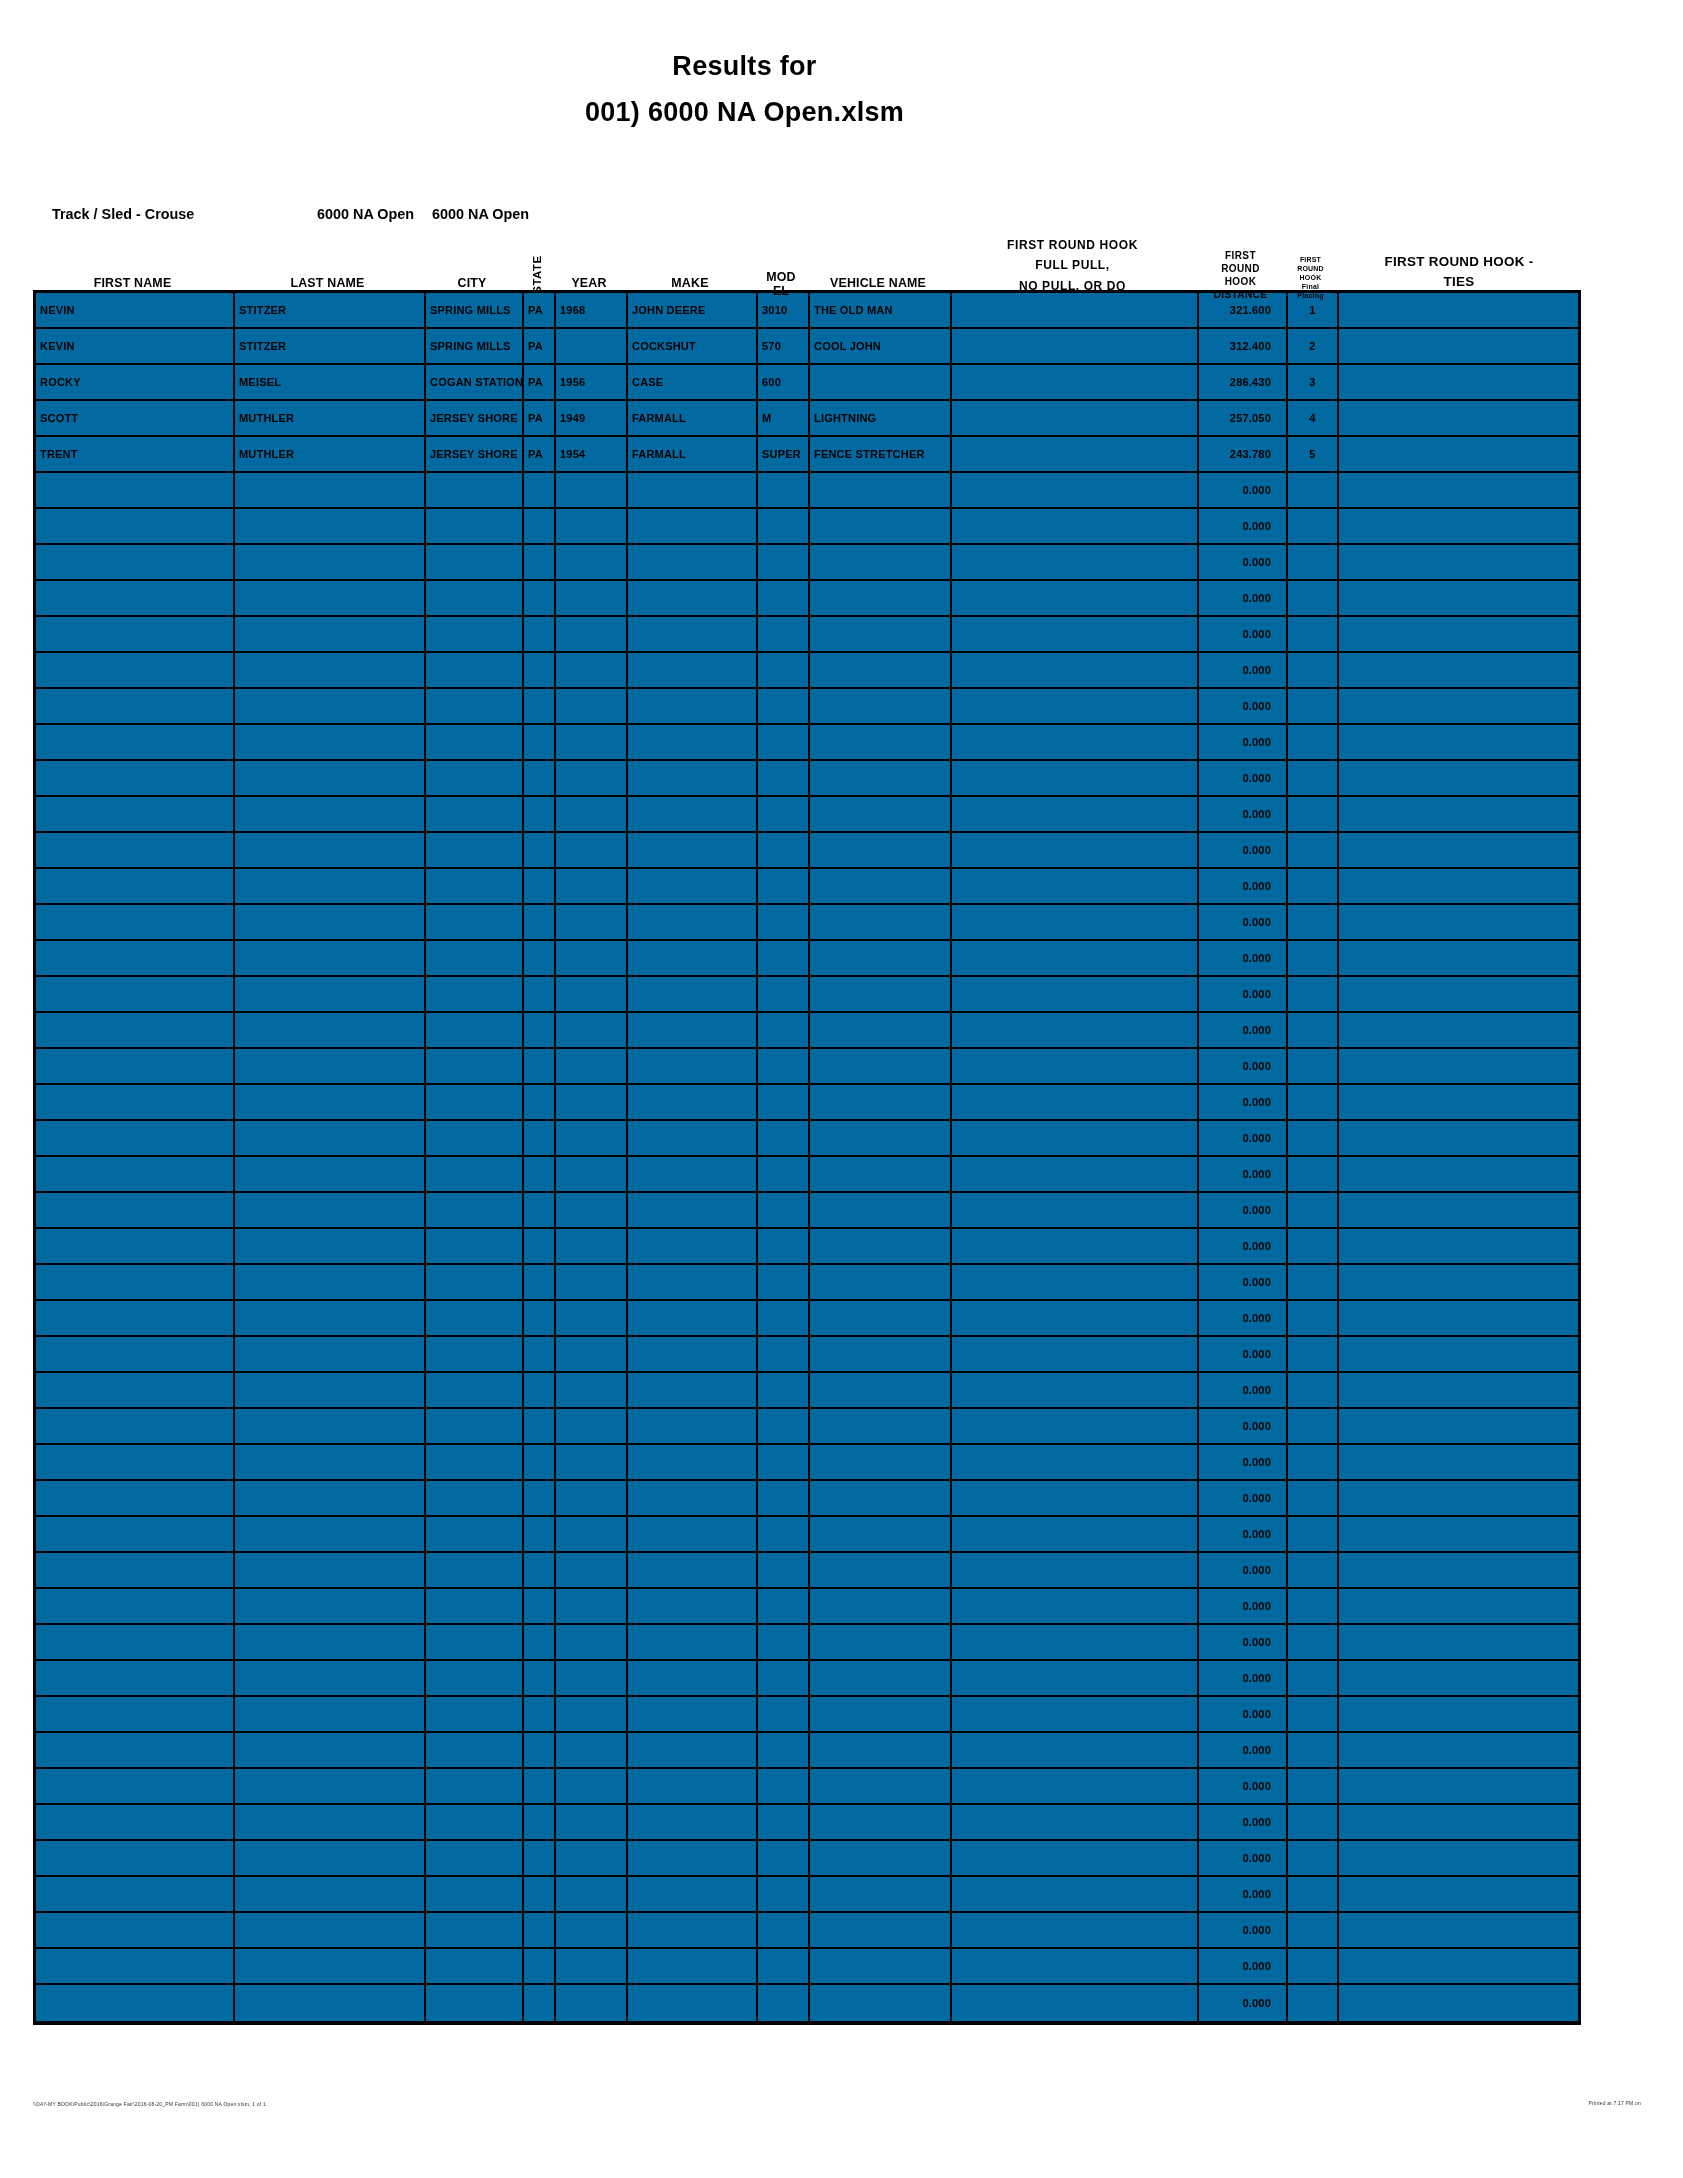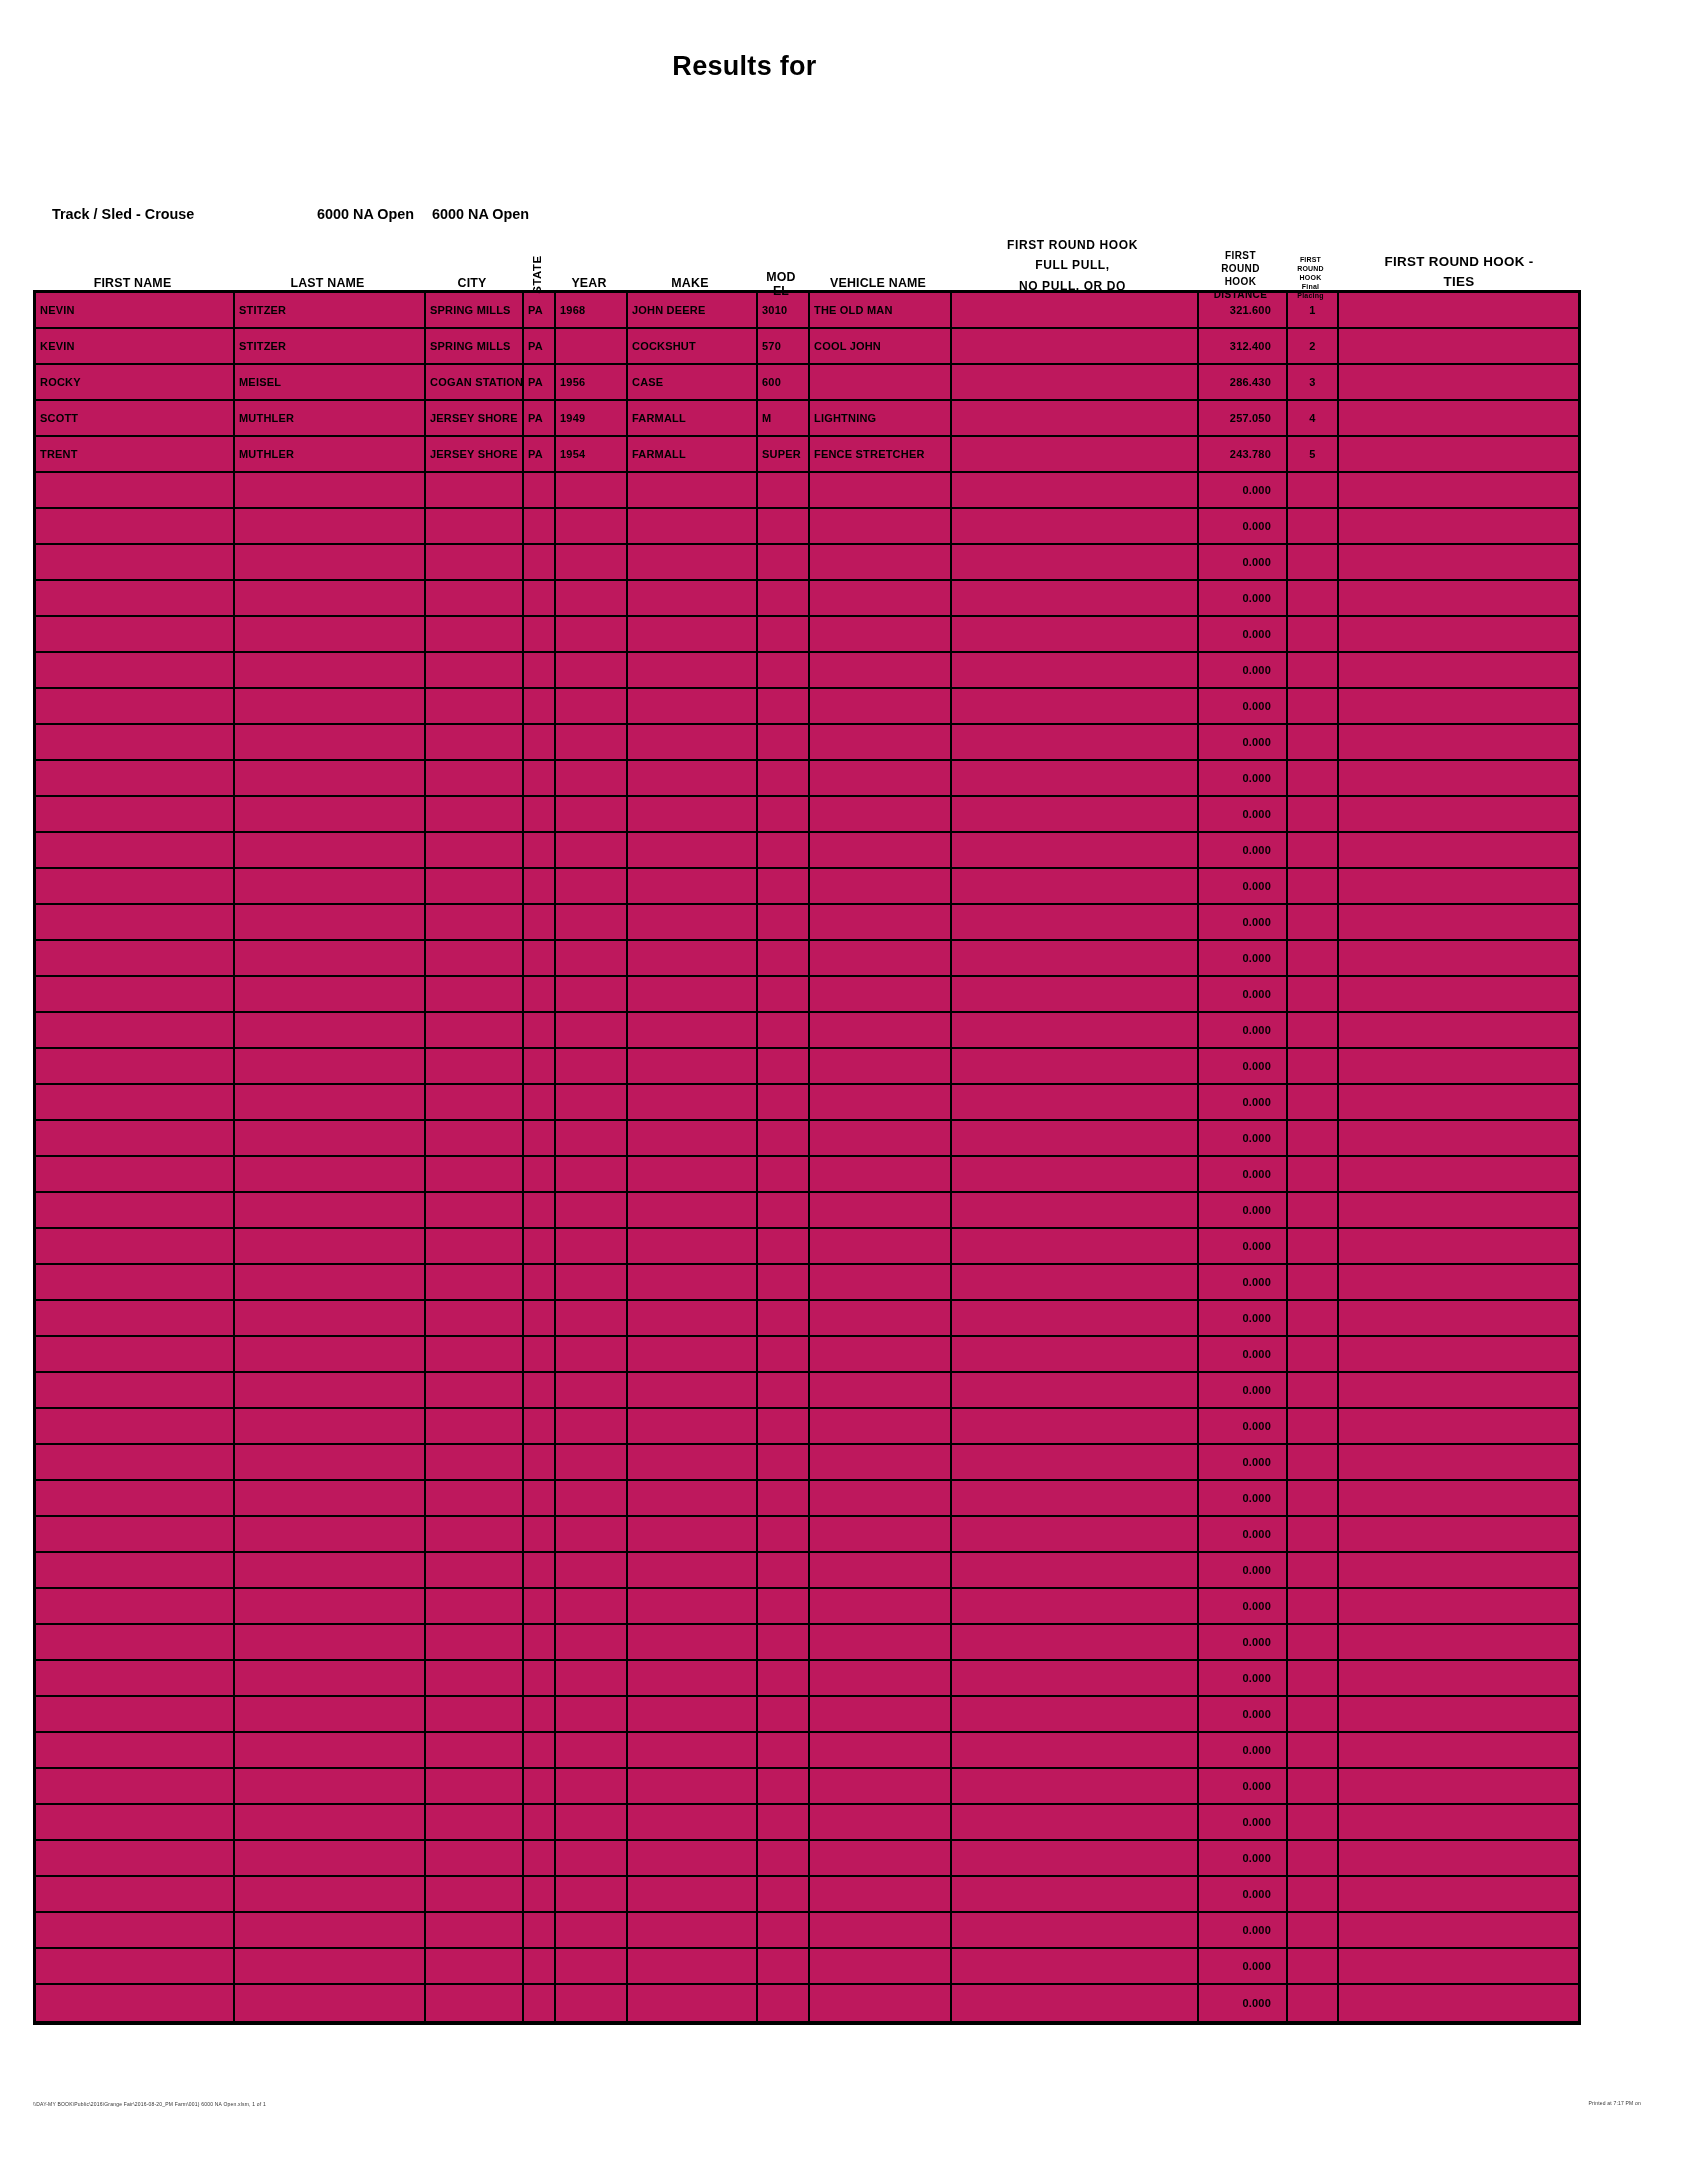--- a/index.html
+++ b/index.html
@@ -27,39 +27,40 @@
            font-size:12.4px; letter-spacing:0.2px; padding-bottom:12px; line-height:1.15; }
   .h-model     { padding-bottom:4px; }
   .h-full_pull { font-size:12px;   line-height:1.7;  padding-bottom:6px; letter-spacing:0.6px; }
   .h-distance  { font-size:10px; line-height:1.3;  padding-bottom:1px; letter-spacing:0.4px; }
   .h-placing   { font-size:7px;   line-height:1.3;  padding-bottom:2px; letter-spacing:0.2px; }
   .h-ties      { font-size:13.4px;line-height:1.55; padding-bottom:9px; letter-spacing:0.3px; }
   .h-state { position:relative; height:55px; padding:0; }
   .h-state .vtext { position:absolute; inset:0; display:flex; align-items:center; justify-content:center; }
   .h-state .vtext span { transform:rotate(-90deg); font-size:11.4px; font-weight:bold; letter-spacing:0.5px; white-space:nowrap; }
 
-  .table-body { border:3px solid #000; border-bottom-width:4px; background:#be185d; }
+  .table-body { border:3px solid #000; border-bottom-width:4px; background:#0369a1; }
   .trow { display:grid; grid-template-columns: var(--cols); height:36px; border-bottom:2px solid #000; }
   .trow:last-child { border-bottom:none; }
   .tcell { border-right:2px solid #000; font-size:11px; font-weight:bold;
            display:flex; align-items:center; padding:0 3px 0 4px;
            overflow:hidden; white-space:nowrap; letter-spacing:0.2px; }
   .tcell:last-child { border-right:none; }
   .tcell.col-distance { justify-content:flex-end; padding-right:15px; }
   .tcell.col-placing  { justify-content:center; padding:0; }
 
   
   .footer-left  { position:absolute; left:33px;  top:2101px; font-size:5px; color:#333; letter-spacing:0.2px; }
   .footer-right { position:absolute; right:42px; top:2100px; font-size:5px; color:#333; letter-spacing:0.2px; }
 </style>
 </head>
 <body>
 
 <div class="title">
   <div class="line1">Results for</div>
+  <div class="line2">001) 6000 NA Open.xlsm</div>
 </div>
 
 <div class="info-label info-track">Track / Sled - Crouse</div>
 <div class="info-label info-class1">6000 NA Open</div>
 <div class="info-label info-class2">6000 NA Open</div>
 
 <div class="table-wrap">
   <div class="header-grid">
       <div class="hcell h-first_name">FIRST NAME</div>
       <div class="hcell h-last_name">LAST NAME</div>

